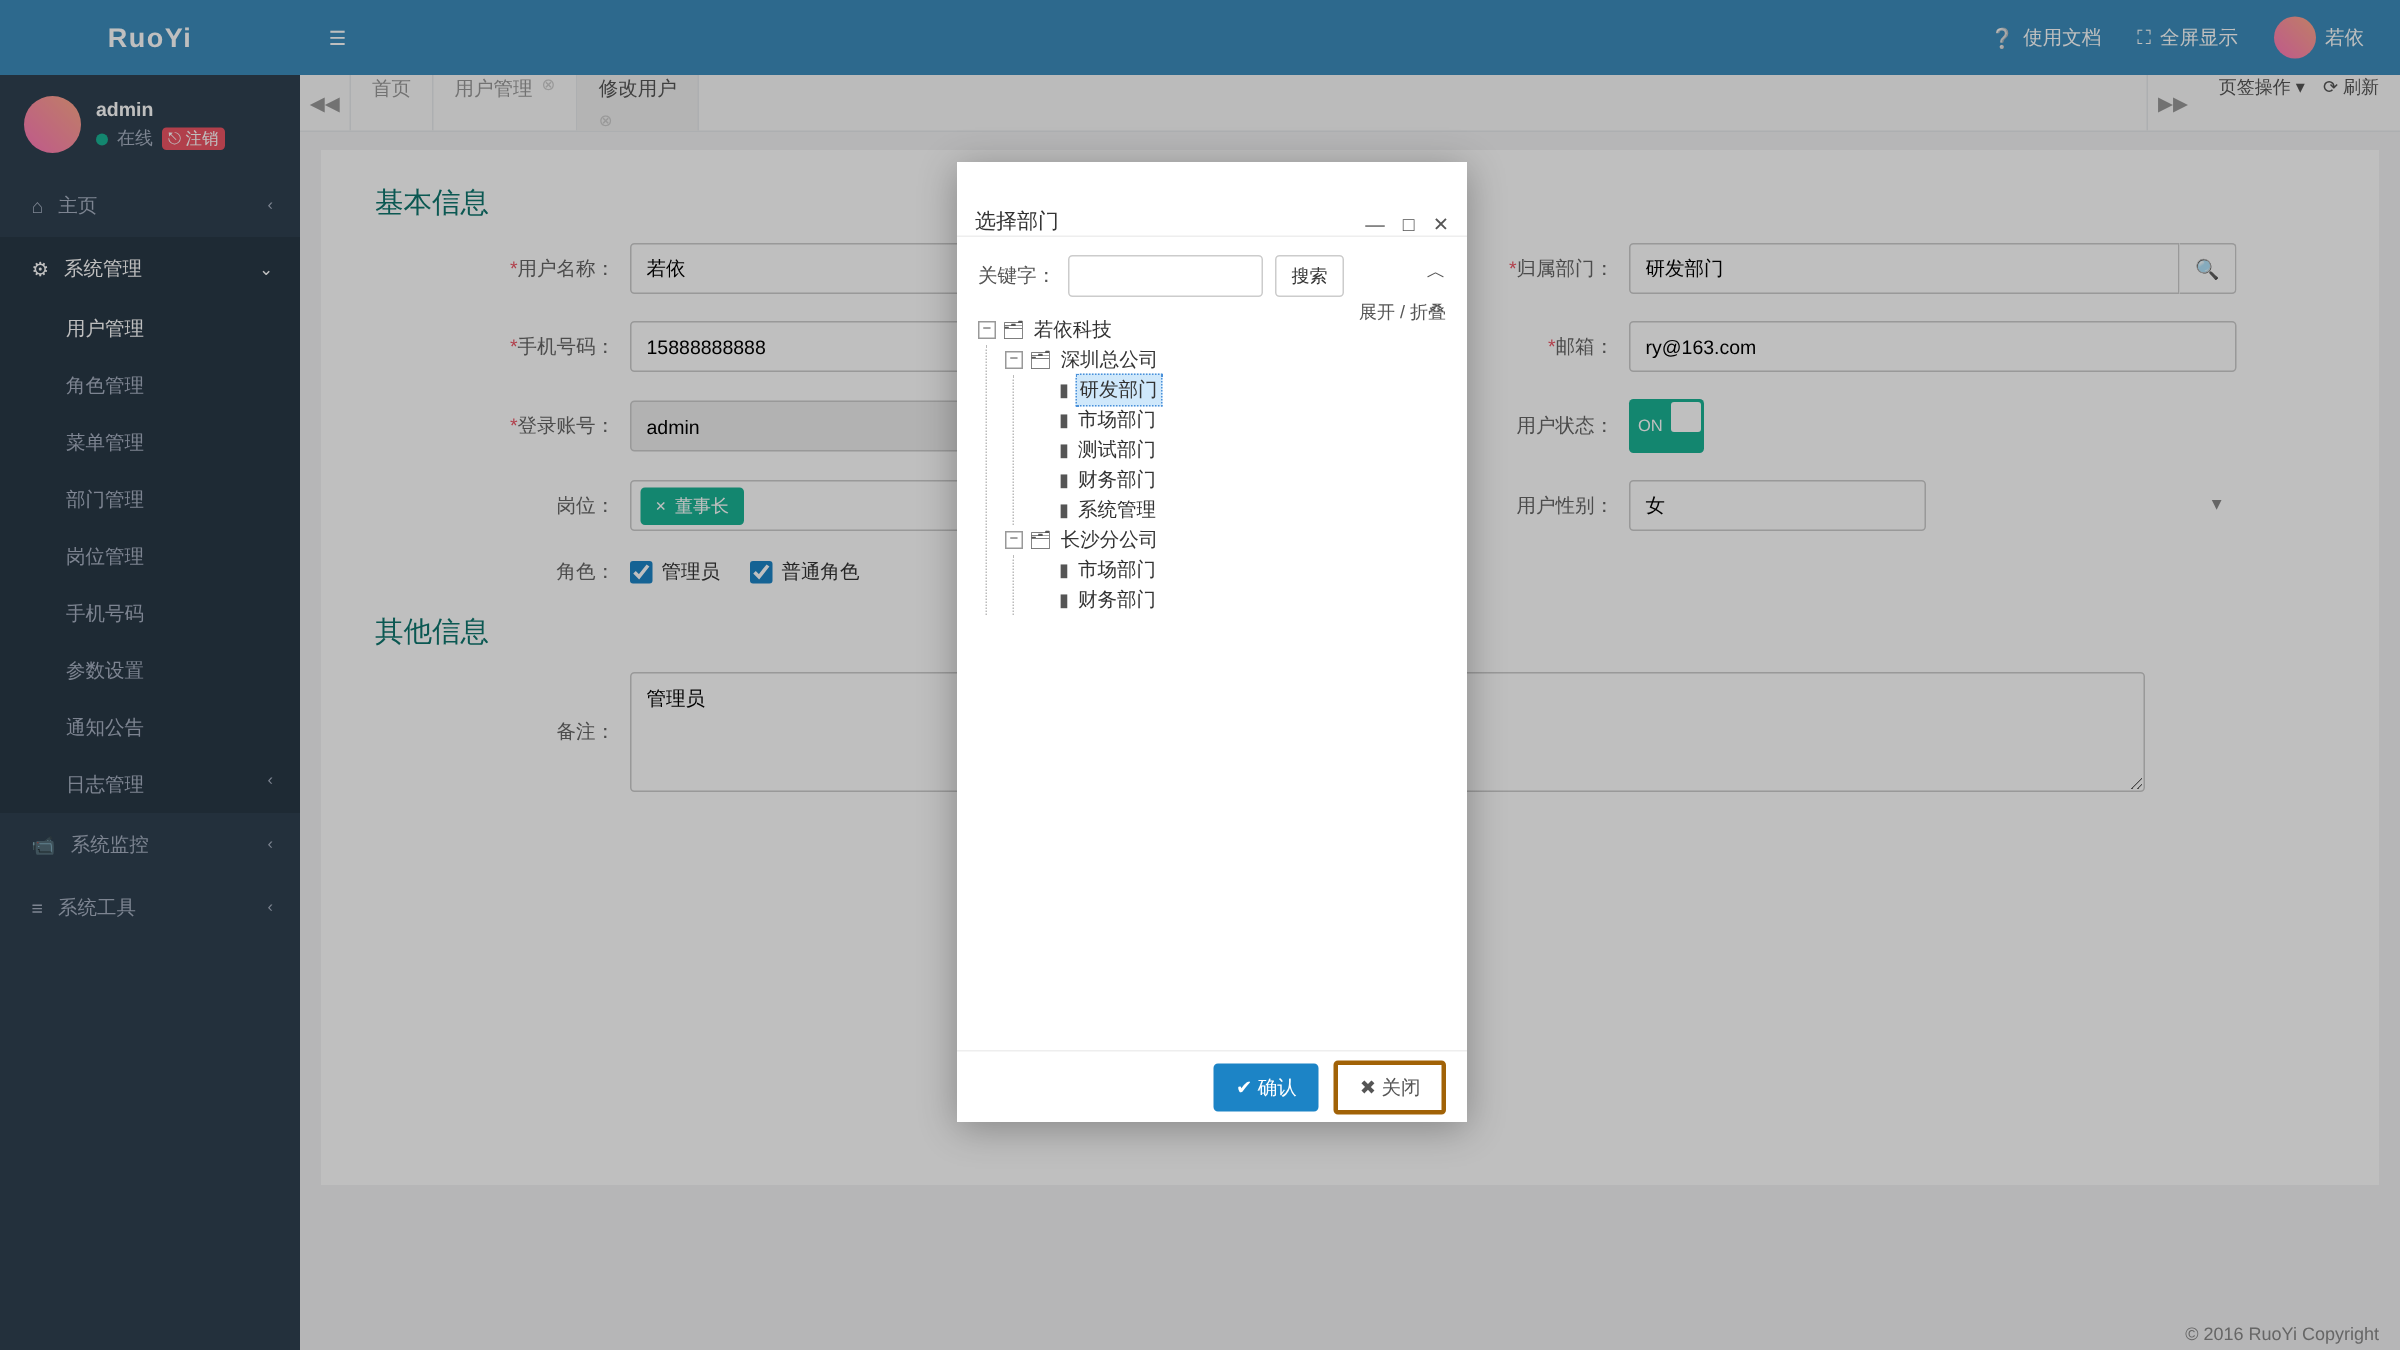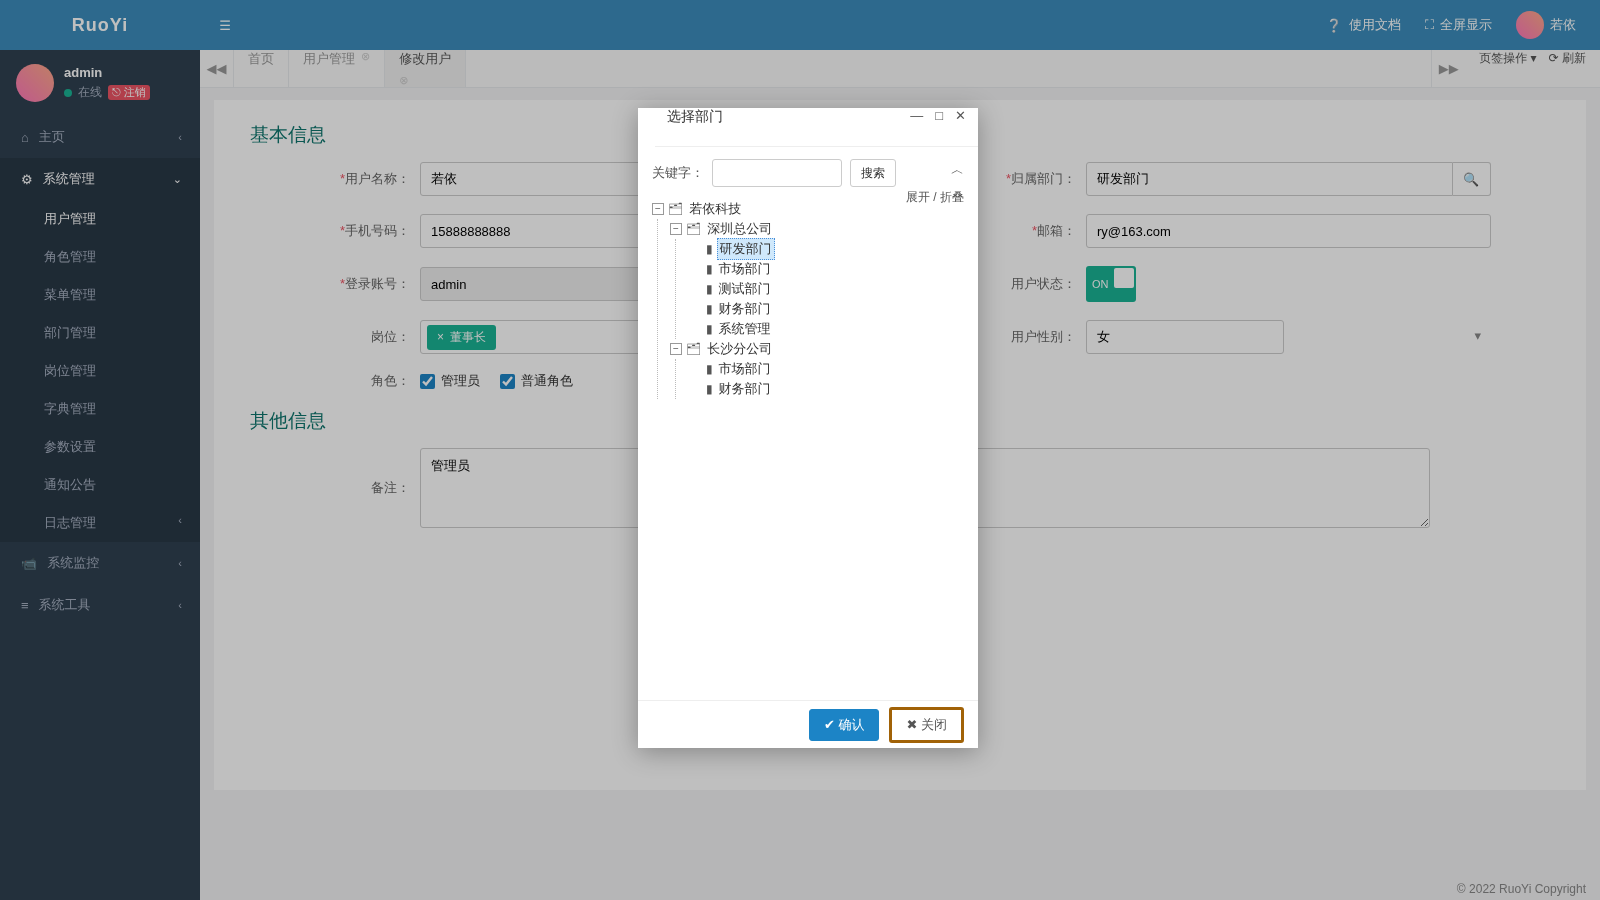--- a/index.html
+++ b/index.html
@@ -62,21 +62,21 @@
 .chk-row { display: flex; align-items: center; gap: 20px; }
 .chk { display: flex; align-items: center; gap: 6px; }
 .chk input { width: 15px; height: 15px; accent-color: #1c84c6; }
 textarea.form-input { height: 80px; padding: 8px 10px; resize: vertical; }
 
 
 .overlay { position: absolute; inset: 0; background: rgba(0,0,0,0.25); }
 
 
 .dialog { position: absolute; left: 638px; top: 108px; width: 340px; height: 640px; background: #fff; box-shadow: 0 4px 24px rgba(0,0,0,0.3); display: flex; flex-direction: column; }
-.dialog-head { height: 39px; border-bottom: 1px solid #eee; display: flex; align-items: flex-start; padding: 0 12px; margin-left: 17px; }
+.dialog-head { height: 50px; border-bottom: 1px solid #eee; display: flex; align-items: flex-end; padding: 0 12px; }
 .dialog-title { flex: 1; font-size: 14px; color: #333; }
 .dialog-btns { display: flex; gap: 12px; color: #555; }
 .dialog-btns span { cursor: pointer; }
 .dialog-body { flex: 1; padding: 12px 14px; overflow: auto; position: relative; }
 .kw-row { display: flex; align-items: center; gap: 8px; margin-bottom: 12px; }
 .kw-row .lbl { color: #555; }
 .kw-row input { flex: 1; height: 28px; border: 1px solid #ccc; border-radius: 3px; padding: 0 6px; max-width: 130px; }
 .btn-sm { height: 28px; border: 1px solid #ccc; border-radius: 3px; padding: 0 10px; background: #fff; cursor: pointer; font-size: 12px; color: #333; }
 .expand-collapse { position: absolute; right: 14px; top: 42px; font-size: 12px; color: #555; cursor: pointer; }
 .collapse-caret { position: absolute; right: 14px; top: 14px; cursor: pointer; color: #555; }
@@ -149,21 +149,21 @@
     <span class="i">⚙</span>
     <span>系统管理</span>
     <span class="chev">⌄</span>
   </div>
   <div class="nav-sub">
     <div class="nav-subitem active">用户管理</div>
     <div class="nav-subitem">角色管理</div>
     <div class="nav-subitem">菜单管理</div>
     <div class="nav-subitem">部门管理</div>
     <div class="nav-subitem">岗位管理</div>
-    <div class="nav-subitem">字典管理</div>
+    <div class="nav-subitem">手机号码</div>
     <div class="nav-subitem">参数设置</div>
     <div class="nav-subitem">通知公告</div>
     <div class="nav-subitem">
       <span>日志管理</span>
       <span class="chev">‹</span>
     </div>
   </div>
 
   <div class="nav-item">
     <span class="i">📹</span>
@@ -281,21 +281,21 @@
       <div class="section-title">其他信息</div>
 
       <div class="form-row">
         <div class="form-group" style="flex:1;">
           <div class="form-label"><span>备注：</span></div>
           <textarea class="form-input" style="max-width: 1010px;">管理员</textarea>
         </div>
       </div>
     </div>
   </div>
-  <div class="footer-text">© 2022 RuoYi Copyright</div>
+  <div class="footer-text">© 2016 RuoYi Copyright</div>
 </div>
 
 <div class="overlay"></div>
 
 <div class="dialog">
   <div class="dialog-head">
     <div class="dialog-title">选择部门</div>
     <div class="dialog-btns">
       <span>—</span>
       <span>□</span>

